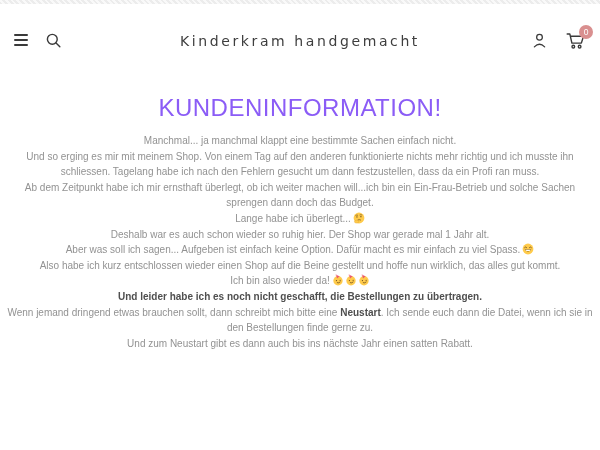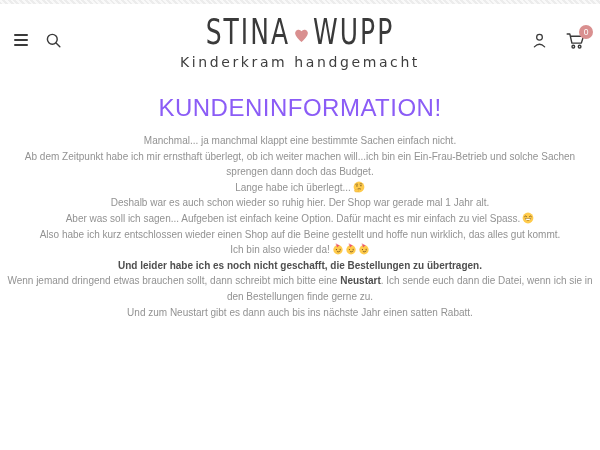--- a/index.html
+++ b/index.html
@@ -85,27 +85,20 @@
     </button>
     <button class="icon-btn">
       <svg width="19" height="19" viewBox="0 0 24 24" fill="none" stroke="#3a3a3a" stroke-width="1.8" stroke-linecap="round">
         <circle cx="10.5" cy="10.5" r="6.2"></circle>
         <path d="M15.2 15.2 L20 20"></path>
       </svg>
     </button>
   </div>
 
   <div class="logo">
-    <div class="brand-row">
-      <span class="brand-word">STINA</span>
-      <svg class="brand-heart" viewBox="0 0 24 24" fill="#d98f8f">
-        <path d="M12 21 C5 15 3 11 3 8 a5 5 0 0 1 9 -2 a5 5 0 0 1 9 2 c0 3 -2 7 -9 13 Z"></path>
-      </svg>
-      <span class="brand-word">WUPP</span>
-    </div>
     <div class="tagline">Kinderkram handgemacht</div>
   </div>
 
   <div class="hdr-right">
     <button class="icon-btn">
       <svg width="19" height="19" viewBox="0 0 24 24" fill="none" stroke="#3a3a3a" stroke-width="1.6" stroke-linecap="round">
         <circle cx="12" cy="8" r="3.6"></circle>
         <path d="M5.5 20 Q12 13.5 18.5 20"></path>
       </svg>
     </button>
@@ -118,20 +111,21 @@
       <span class="badge">0</span>
     </button>
   </div>
 </header>
 
 <main>
   <h1>KUNDENINFORMATION!</h1>
 
   <div class="info-text">
     <div class="info-line"><span>Manchmal... ja manchmal klappt eine bestimmte Sachen einfach nicht.</span></div>
+    <div class="info-line"><span>Und so erging es mir mit meinem Shop. Von einem Tag auf den anderen funktionierte nichts mehr richtig und ich musste ihn schliessen. Tagelang habe ich nach den Fehlern gesucht um dann festzustellen, dass da ein Profi ran muss.</span></div>
     <div class="info-line"><span>Ab dem Zeitpunkt habe ich mir ernsthaft überlegt, ob ich weiter machen will...ich bin ein Ein-Frau-Betrieb und solche Sachen sprengen dann doch das Budget.</span></div>
     <div class="info-line">
       <span>Lange habe ich überlegt...</span><svg class="emoji" viewBox="0 0 20 20">
           <circle cx="10" cy="10" r="9" fill="#ffcb4c"></circle>
           <path d="M4.6 5.6 Q6.2 4.4 7.8 5.2" stroke="#65471b" stroke-width="1" fill="none" stroke-linecap="round"></path>
           <path d="M11.6 4.8 Q13.2 4 14.8 4.8" stroke="#65471b" stroke-width="1" fill="none" stroke-linecap="round"></path>
           <circle cx="6.6" cy="8.2" r="1.1" fill="#65471b"></circle>
           <circle cx="13.2" cy="7.8" r="1.1" fill="#65471b"></circle>
           <path d="M8.2 13.2 Q10.6 12.2 12.6 13.2" stroke="#65471b" stroke-width="1.2" fill="none" stroke-linecap="round"></path>
           <ellipse cx="6" cy="16.2" rx="3.6" ry="2.3" fill="#ffcb4c" stroke="#e1a32e" stroke-width="0.7"></ellipse>

